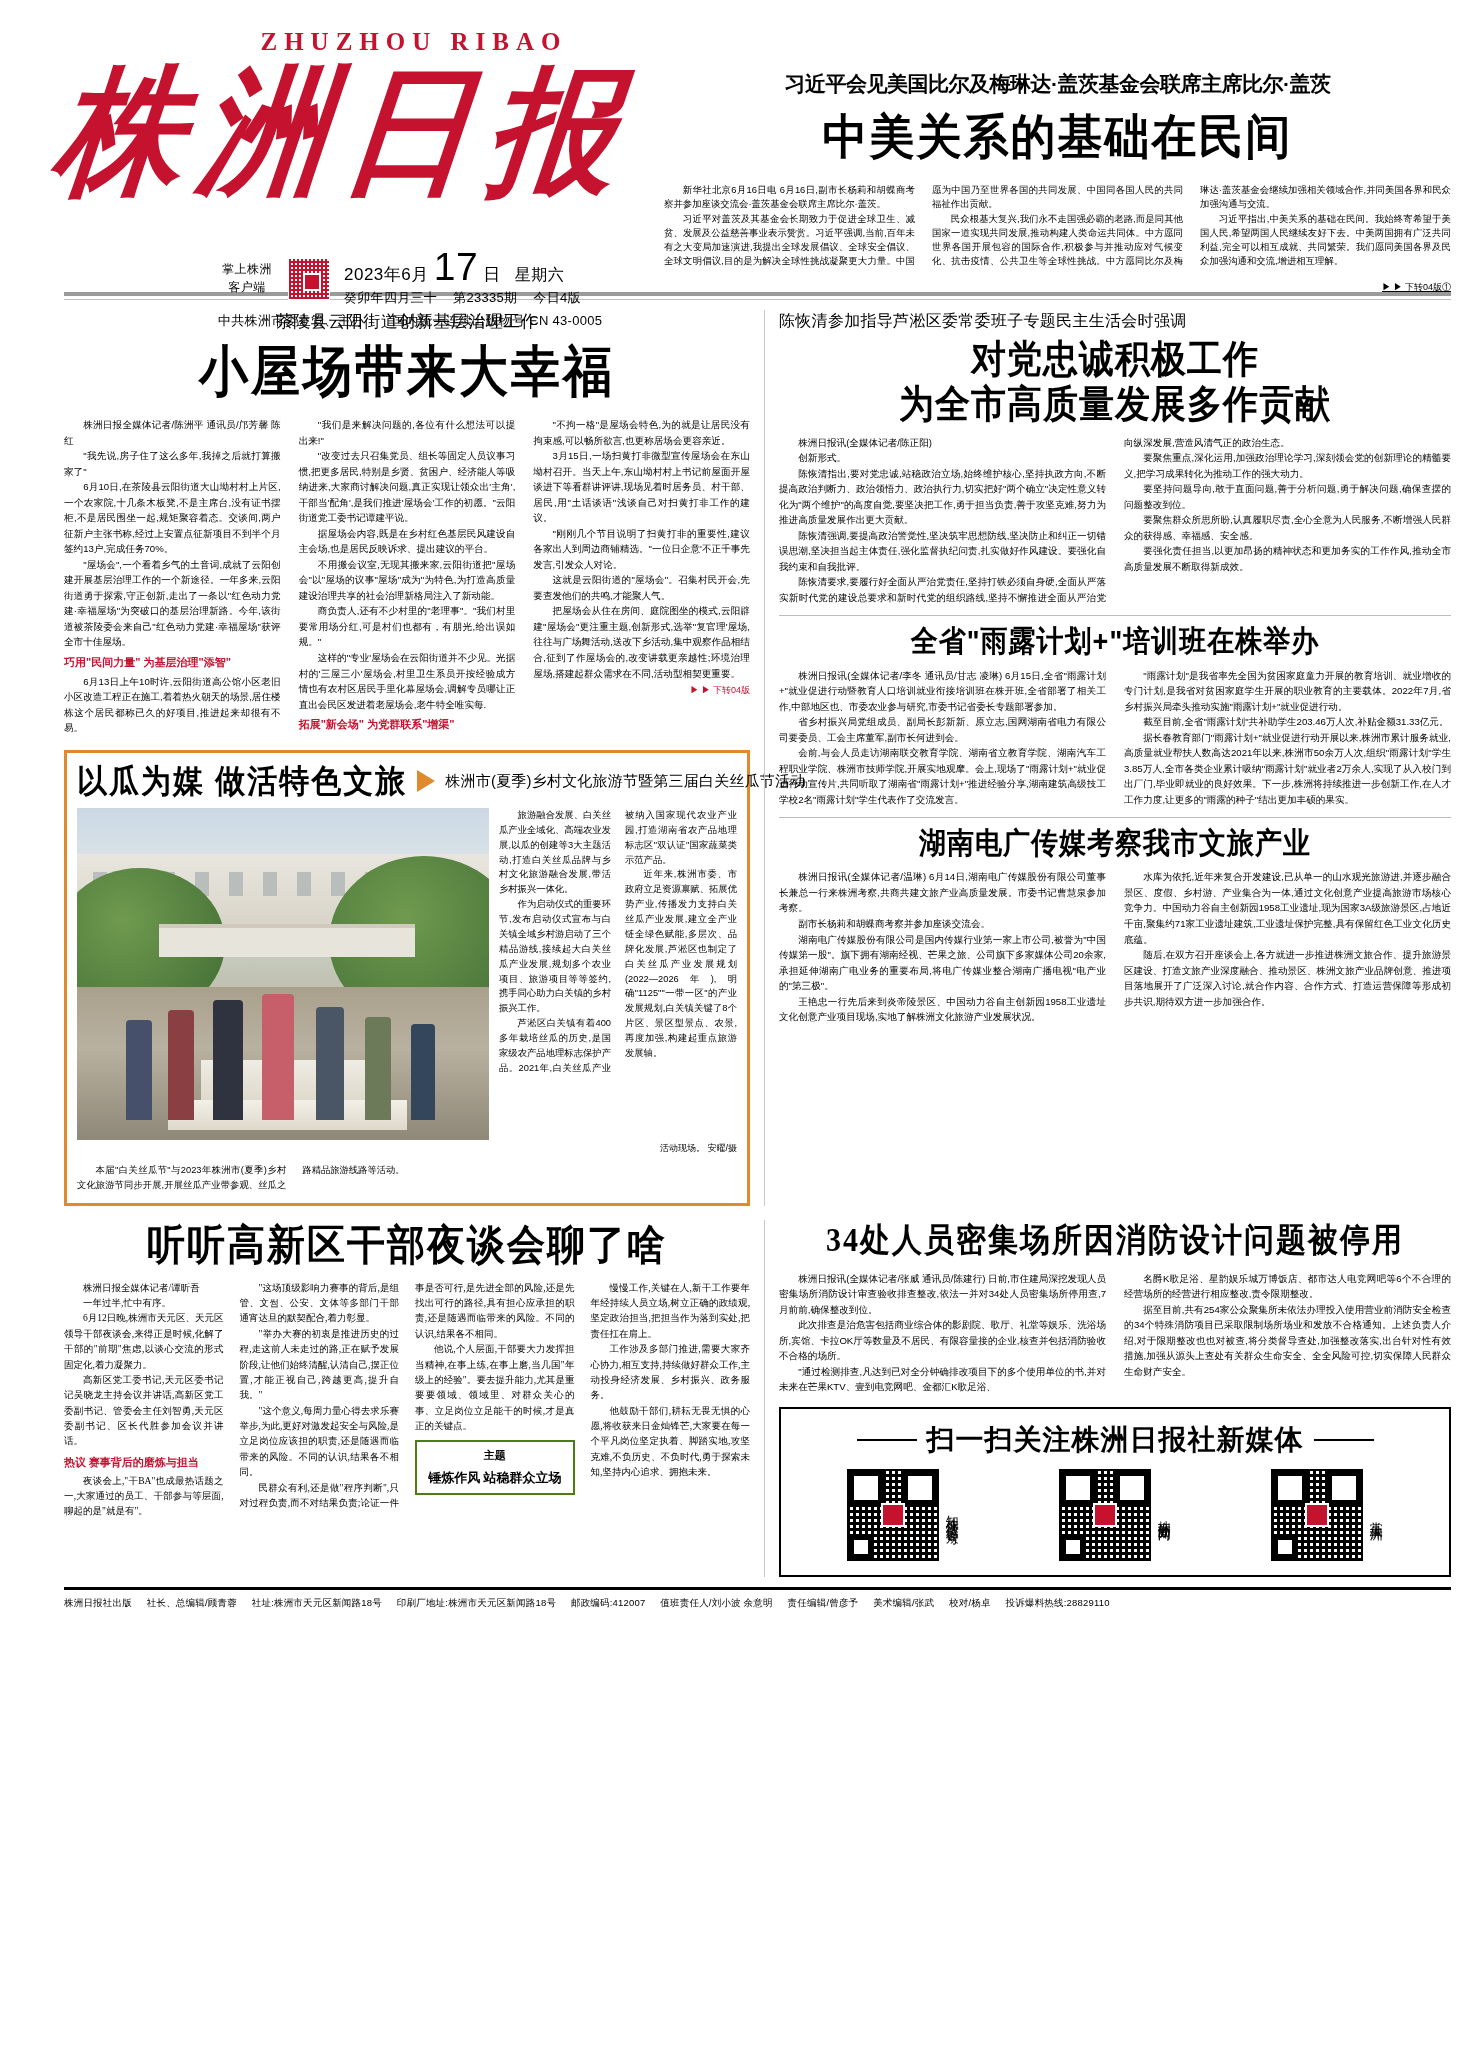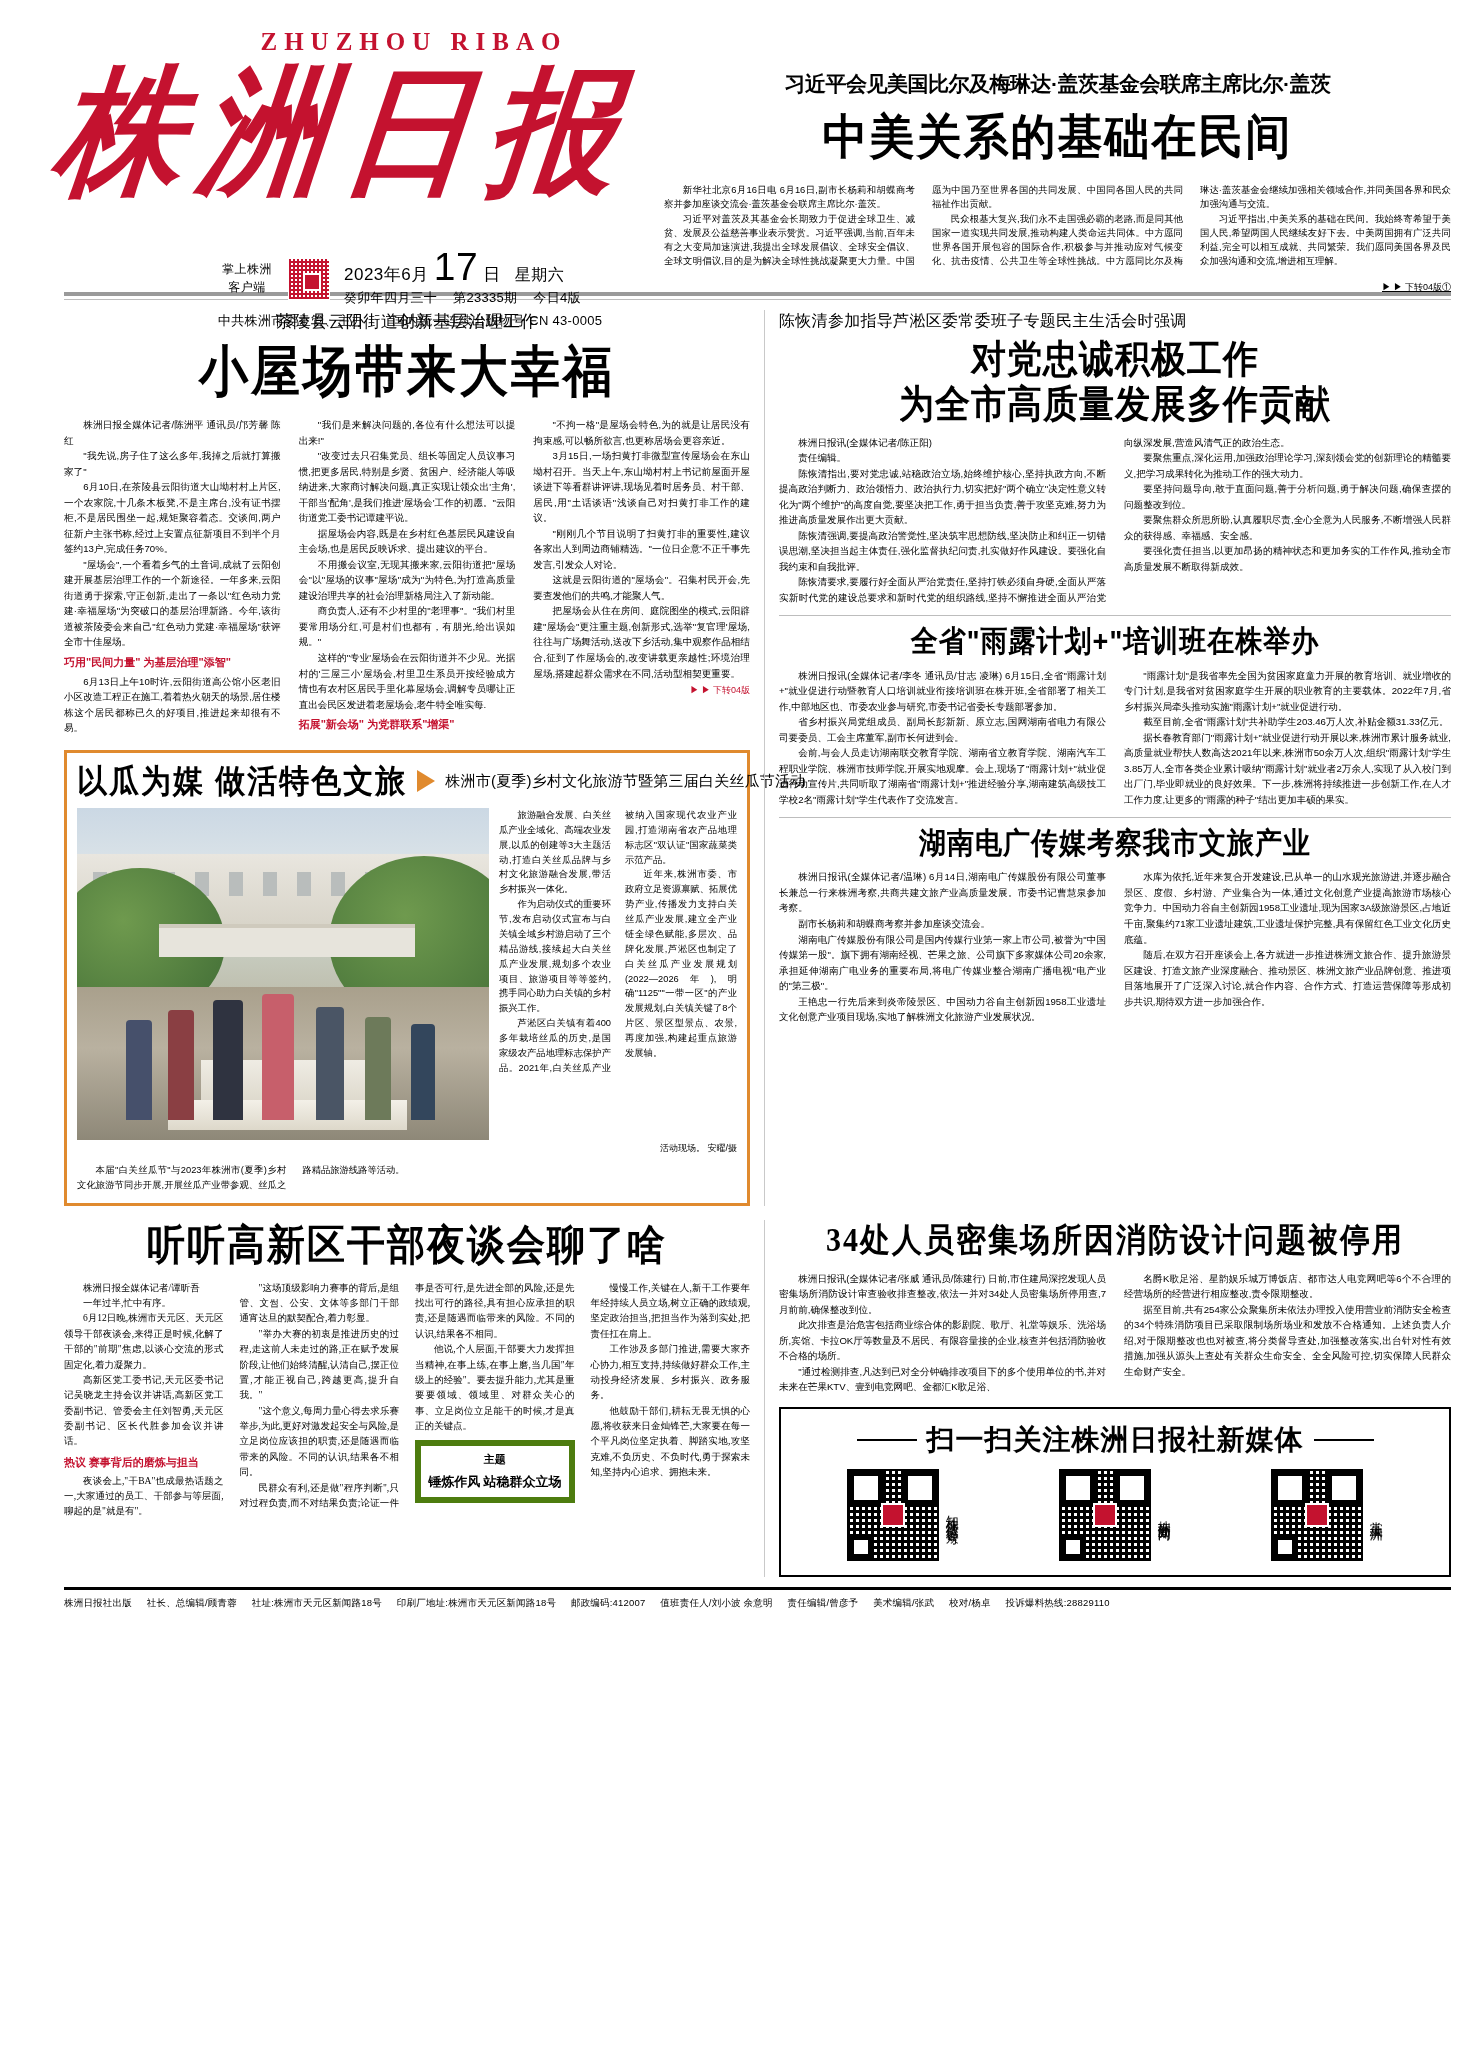--- a/index.html
+++ b/index.html
@@ -371,21 +371,21 @@
   .headline-song {
     font-family: "Liberation Serif", serif;
     font-size: 38px;
     font-weight: bold;
     text-align: center;
     letter-spacing: 2px;
     transform: scaleY(1.1);
     margin-bottom: 10px;
   }
   .topic-box {
-    border: 6px solid #4d7c0f;
+    border: 2px solid #4d7c0f;
     padding: 5px 7px;
     margin: 6px 0;
     break-inside: avoid;
   }
   .topic-title {
     text-align: center;
     font-weight: bold;
     font-size: 11px;
     text-indent: 0 !important;
     margin-bottom: 2px !important;
@@ -593,21 +593,21 @@
     <div class="vsep"></div>
 
     <div class="col-right">
 
       <div class="kicker-left">陈恢清参加指导芦淞区委常委班子专题民主生活会时强调</div>
       <div class="headline-lg">对党忠诚积极工作</div>
       <div class="headline-lg">为全市高质量发展多作贡献</div>
 
       <div class="body-2col" style="margin-top:8px;">
         <p class="byline">株洲日报讯(全媒体记者/陈正阳)</p>
-        <p>责任编辑。</p>
+        <p>创新形式。</p>
         <p>陈恢清指出,要对党忠诚,站稳政治立场,始终维护核心,坚持执政方向,不断提高政治判断力、政治领悟力、政治执行力,切实把好"两个确立"决定性意义转化为"两个维护"的高度自觉,要坚决把工作,勇于担当负责,善于攻坚克难,努力为推进高质量发展作出更大贡献。</p>
         <p>陈恢清强调,要提高政治警觉性,坚决筑牢思想防线,坚决防止和纠正一切错误思潮,坚决担当起主体责任,强化监督执纪问责,扎实做好作风建设。要强化自我约束和自我批评。</p>
         <p>陈恢清要求,要履行好全面从严治党责任,坚持打铁必须自身硬,全面从严落实新时代党的建设总要求和新时代党的组织路线,坚持不懈推进全面从严治党向纵深发展,营造风清气正的政治生态。</p>
         <p>要聚焦重点,深化运用,加强政治理论学习,深刻领会党的创新理论的精髓要义,把学习成果转化为推动工作的强大动力。</p>
         <p>要坚持问题导向,敢于直面问题,善于分析问题,勇于解决问题,确保查摆的问题整改到位。</p>
         <p>要聚焦群众所思所盼,认真履职尽责,全心全意为人民服务,不断增强人民群众的获得感、幸福感、安全感。</p>
         <p>要强化责任担当,以更加昂扬的精神状态和更加务实的工作作风,推动全市高质量发展不断取得新成效。</p>
       </div>
 
       <div class="rule-thin" style="margin:10px 0 8px 0;"></div>

